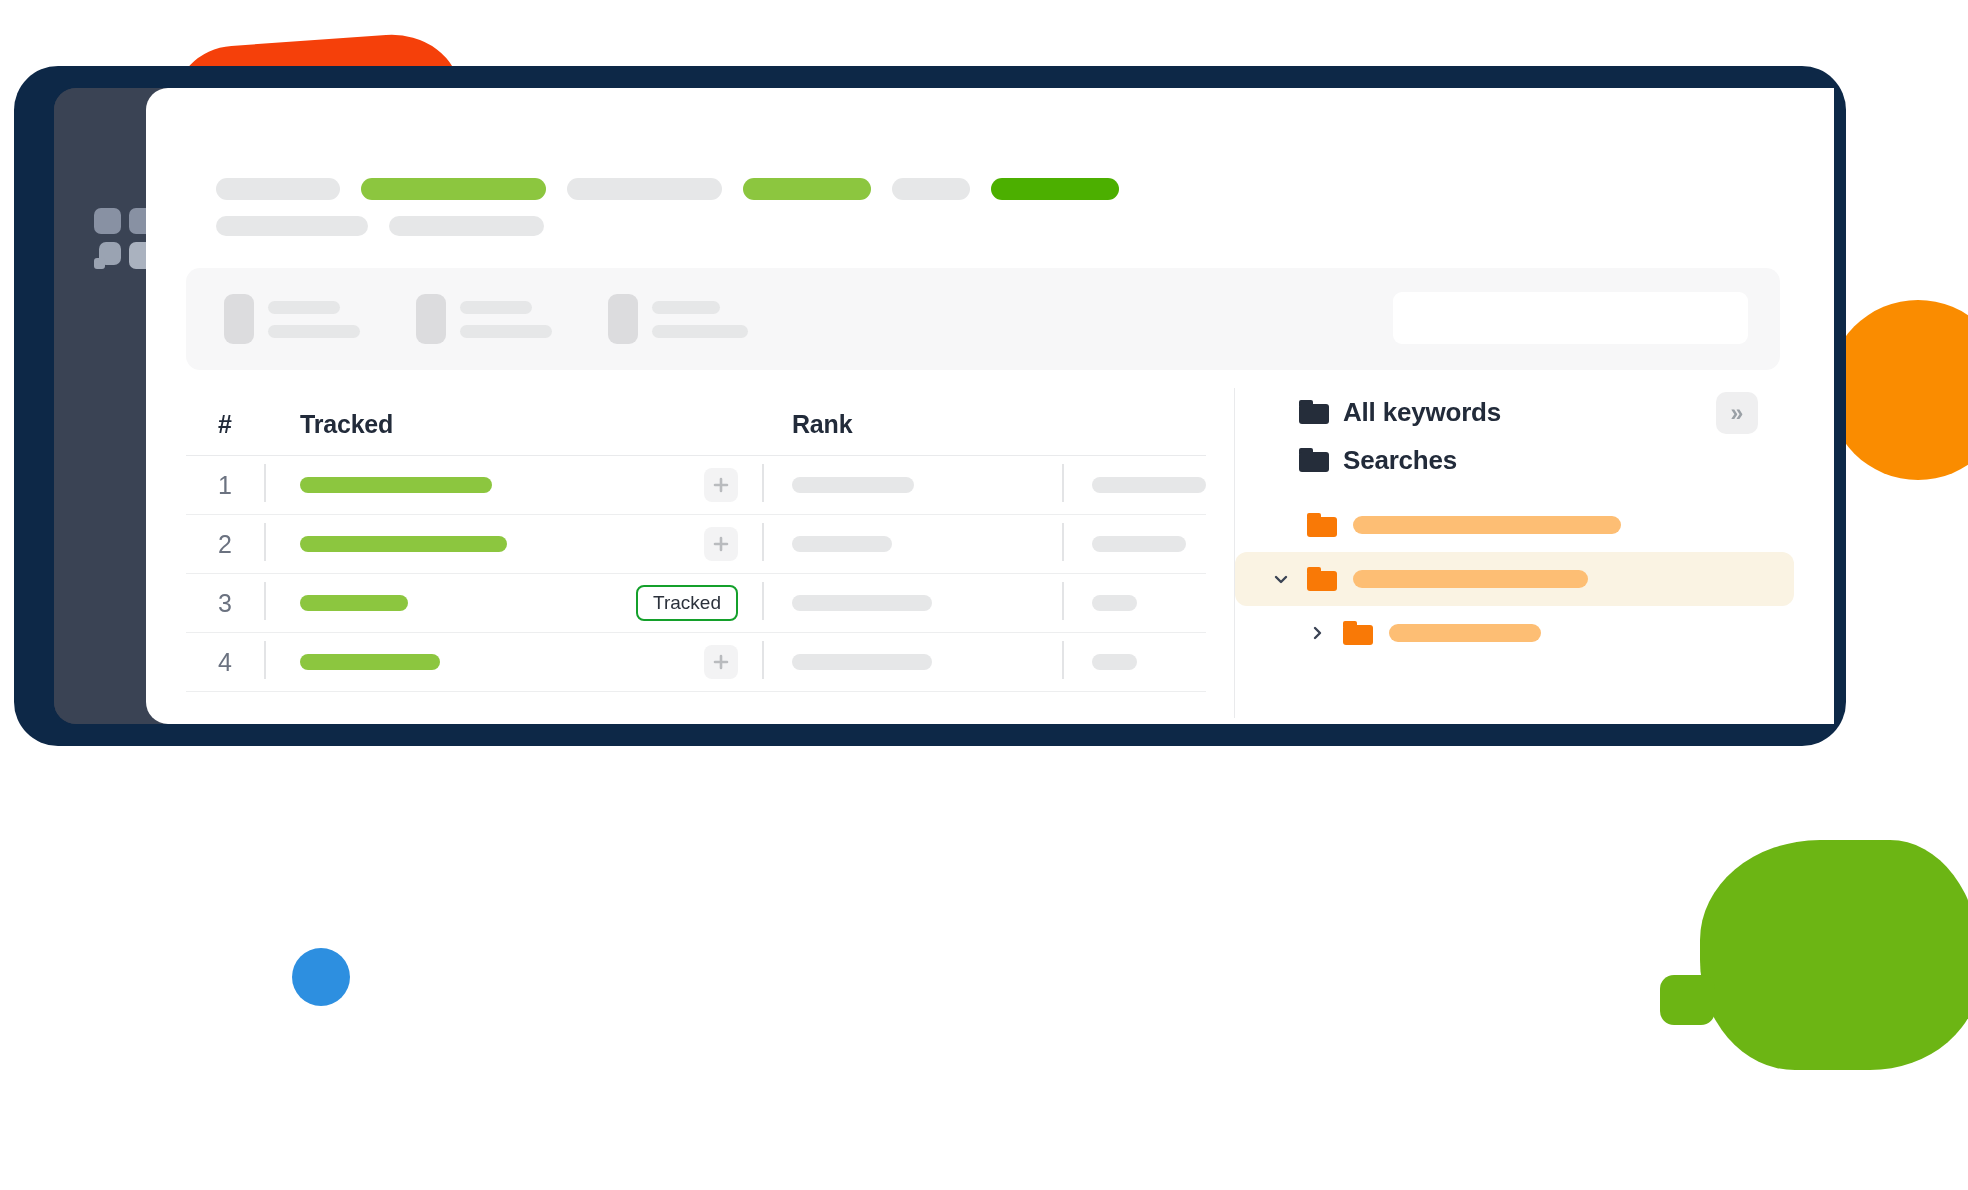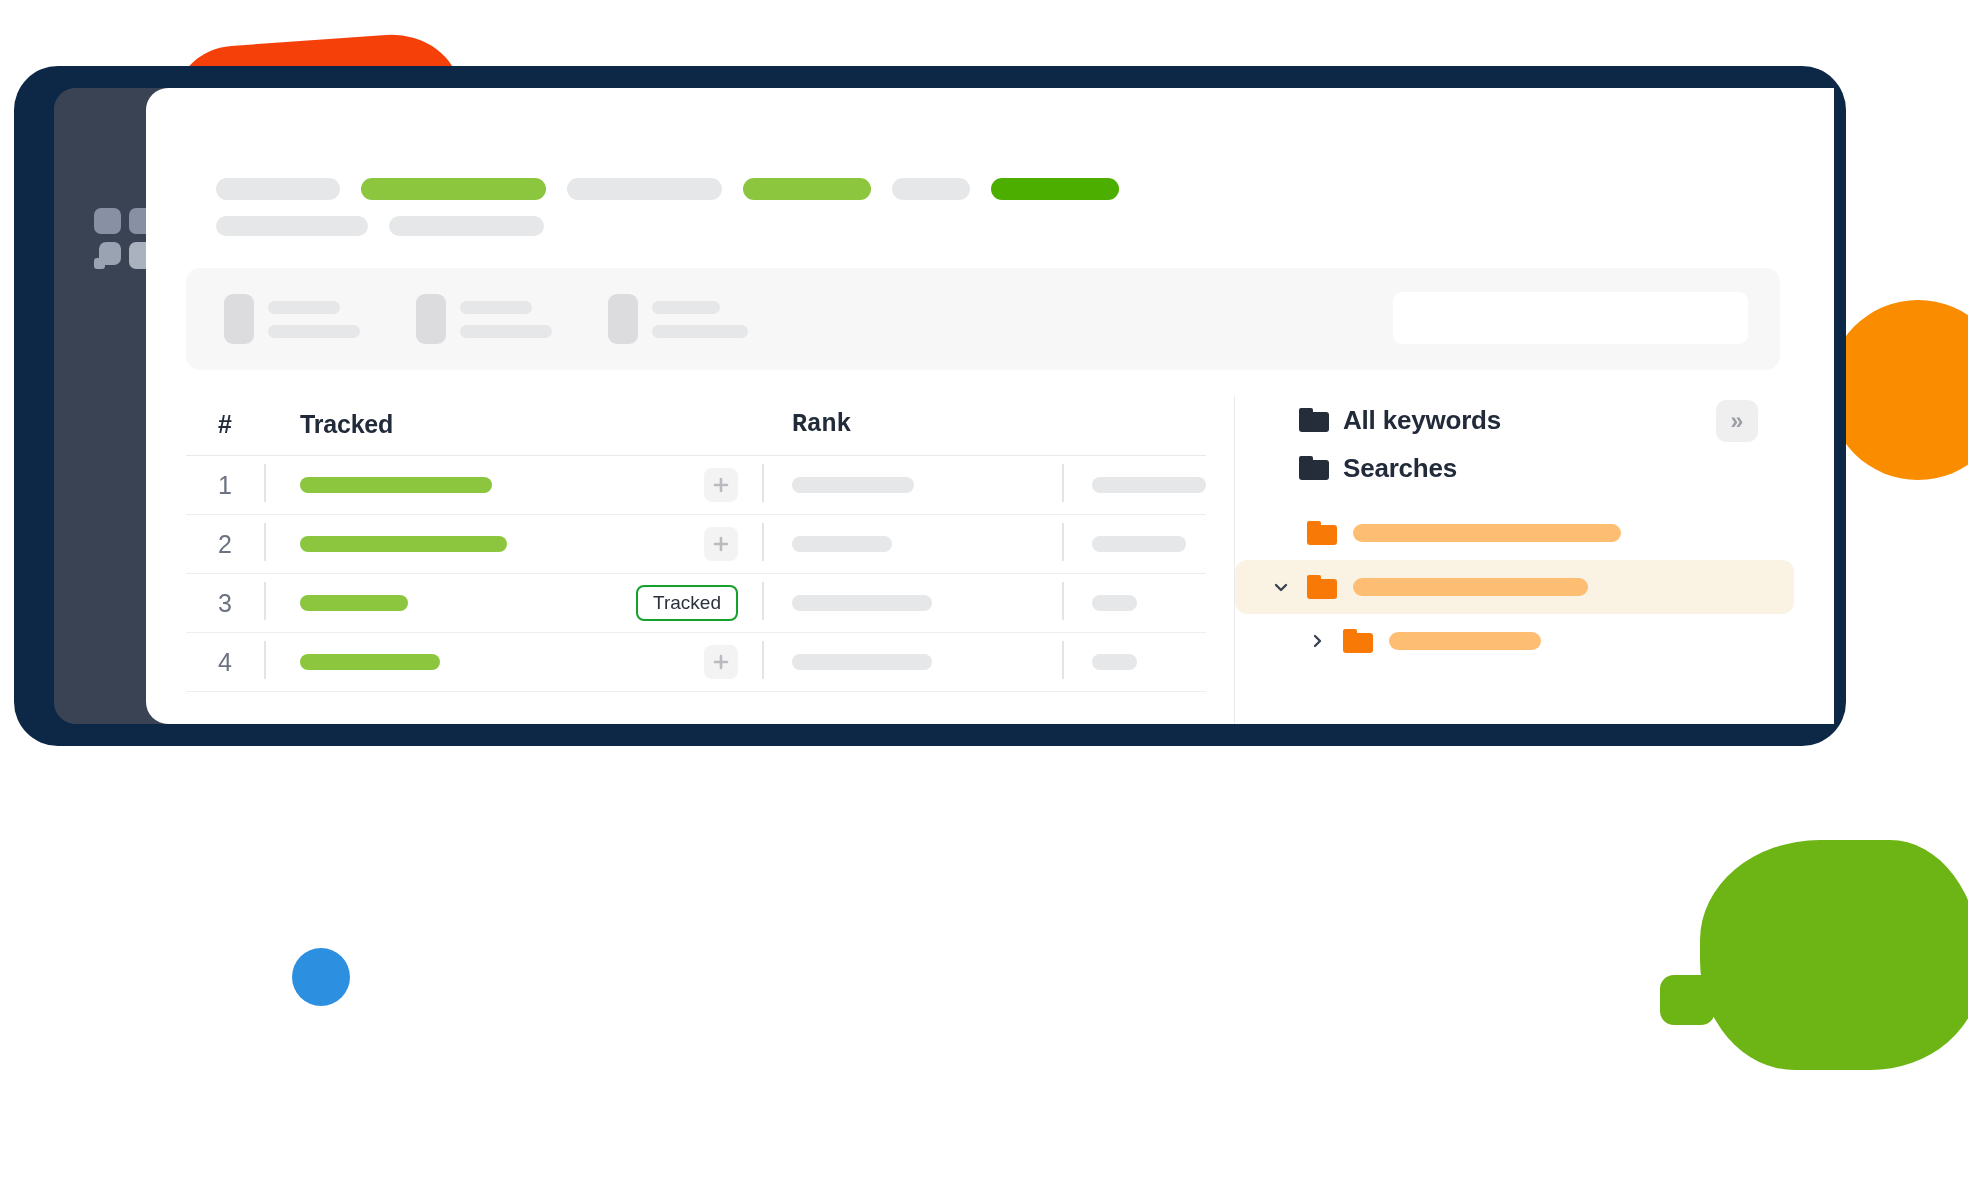--- a/index.html
+++ b/index.html
@@ -113,21 +113,21 @@
     display: flex; align-items: flex-end;
     height: 68px; border-bottom: 1px solid #E9EAEC;
   }
   .th {
     font-size: 25px; font-weight: bold; color: #222B3A;
     letter-spacing: -0.2px; padding-bottom: 16px;
   }
   .col-num   { width: 78px; padding-left: 32px; }
   .col-kw    { width: 498px; padding-left: 36px; position: relative; }
   .col-srch  { width: 300px; padding-left: 30px; position: relative; }
-  .col-rank  { width: 144px; padding-left: 30px; position: relative; font-family: Liberation Mono, monospace; }
+  .col-rank  { width: 144px; padding-left: 30px; position: relative; }
   .vsep {
     position: absolute; left: 0; bottom: 10px;
     width: 2px; height: 38px; background: #E3E4E6;
   }
   .trow {
     display: flex; align-items: center;
     height: 59px; border-bottom: 1px solid #EDEEEF;
   }
   .cell { display: flex; align-items: center; position: relative; height: 100%; }
   .rownum {
@@ -146,21 +146,21 @@
   .plus-btn svg { display: block; }
   .tracked-badge {
     border: 2px solid #14A02B; border-radius: 8px;
     padding: 6px 15px 7px; font-size: 19px; color: #2B313B;
     background: #ffffff; line-height: 1; cursor: pointer;
     font-family: "Liberation Sans", sans-serif; white-space: nowrap;
   }
 
   
   .rpanel {
-    position: absolute; left: 1088px; top: 308px;
+    position: absolute; left: 1088px; top: 300px;
     width: 560px; height: 330px;
     border-left: 1px solid #E9EAEC; padding-left: 0;
   }
   .rp-item {
     display: flex; align-items: center; gap: 14px;
     height: 48px; padding-left: 64px; position: relative;
   }
   .rp-label { font-size: 26px; font-weight: bold; color: #222B3A; letter-spacing: -0.2px; }
   .folder { width: 30px; height: 24px; position: relative; flex: 0 0 auto; }
   .folder .tab {

